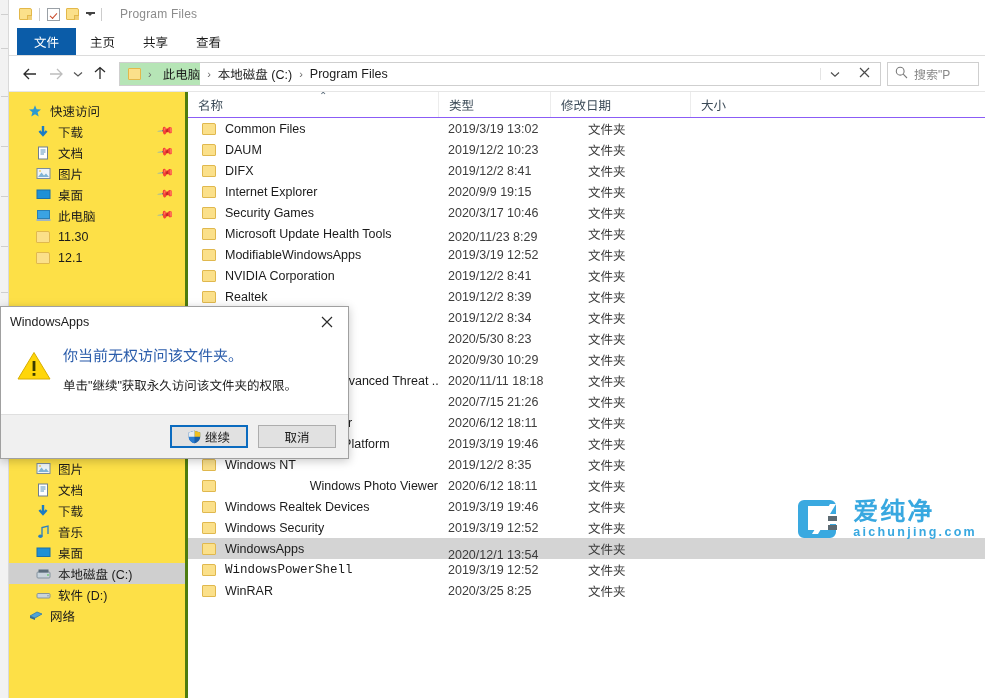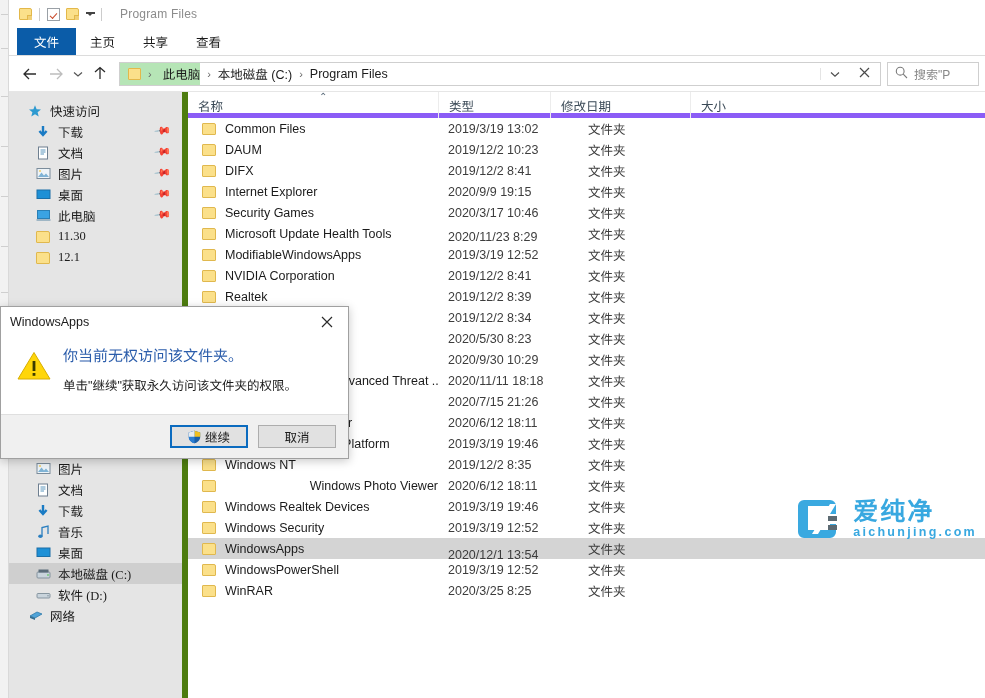--- a/index.html
+++ b/index.html
@@ -182,26 +182,25 @@
 
   
   .body-area {
     position: absolute;
     left: 0; top: 92px;
     width: 976px; height: 606px;
     display: flex;
   }
   .sidebar {
     width: 179px;
-    background: #e5e5e5;
-    border-right: 6px solid #4d7c0f;
+    background: #fde047;
+    border-right: 3px solid #4d7c0f;
     padding-top: 8px;
     overflow: hidden;
     position: relative;
-    font-family: Liberation Serif, serif;
   }
   .nav-item {
     height: 21px;
     display: flex; align-items: center;
     padding-left: 18px;
     font-size: 12.5px; color: #1b1b1b;
     position: relative;
     white-space: nowrap;
   }
   .nav-item.indent { padding-left: 26px; }
@@ -226,22 +225,22 @@
 
   
   .listpane {
     flex: 1;
     background: #ffffff;
     position: relative;
     overflow: hidden;
   }
   .col-header {
     height: 26px;
-    display: flex; align-items: flex-start;
-    border-bottom: 5px solid #8b5cf6;
+    display: flex; align-items: flex-end;
+    border-bottom: 1px solid #8b5cf6;
     position: relative;
   }
   .col-h {
     font-size: 12.5px; color: #3b4a57;
     height: 26px;
     display: flex; align-items: center;
     padding-left: 10px;
     border-left: 1px solid #ececec;
     position: relative;
   }
@@ -844,21 +843,21 @@
             <div class="row selected">
               <div class="cell-name" style="width: 250px;">
                 <span class="folder-ico"></span>
                 <span>WindowsApps</span>
               </div>
               <div class="cell-date" style="width: 140px; margin-top: 12px;">2020/12/1 13:54</div>
               <div class="cell-type" style="width: 112px;">文件夹</div>
               <div class="cell-size" style="width: 84px;"></div>
             </div>
             <div class="row">
-              <div class="cell-name" style="width: 250px;">
+              <div class="cell-name" style="width: 250px; font-family: Liberation Mono, monospace;">
                 <span class="folder-ico"></span>
                 <span>WindowsPowerShell</span>
               </div>
               <div class="cell-date" style="width: 140px;">2019/3/19 12:52</div>
               <div class="cell-type" style="width: 112px;">文件夹</div>
               <div class="cell-size" style="width: 84px;"></div>
             </div>
             <div class="row">
               <div class="cell-name" style="width: 250px;">
                 <span class="folder-ico"></span>

